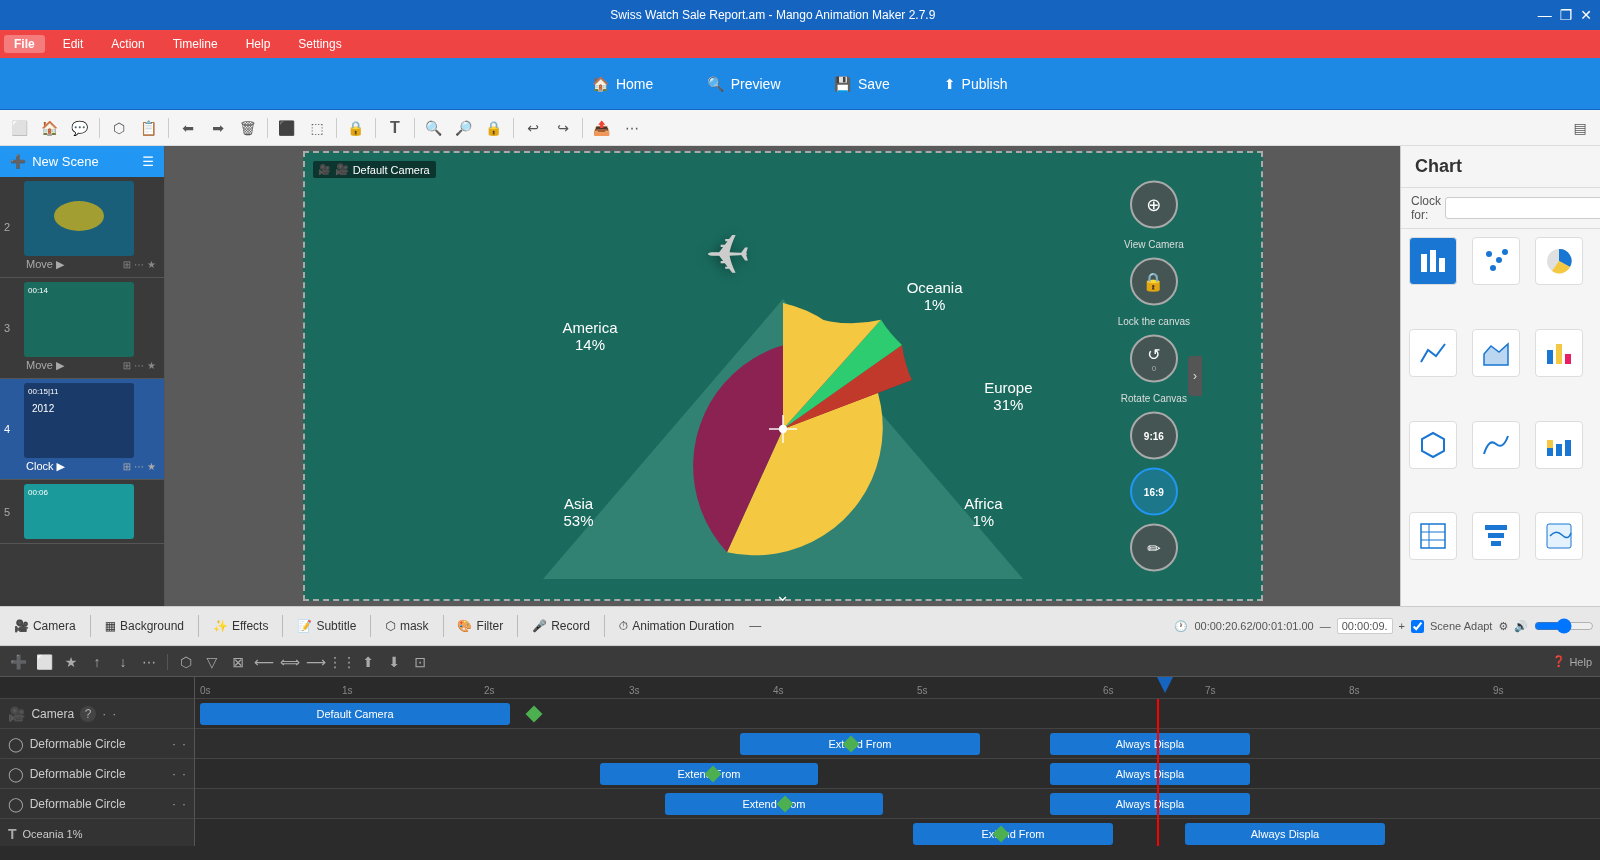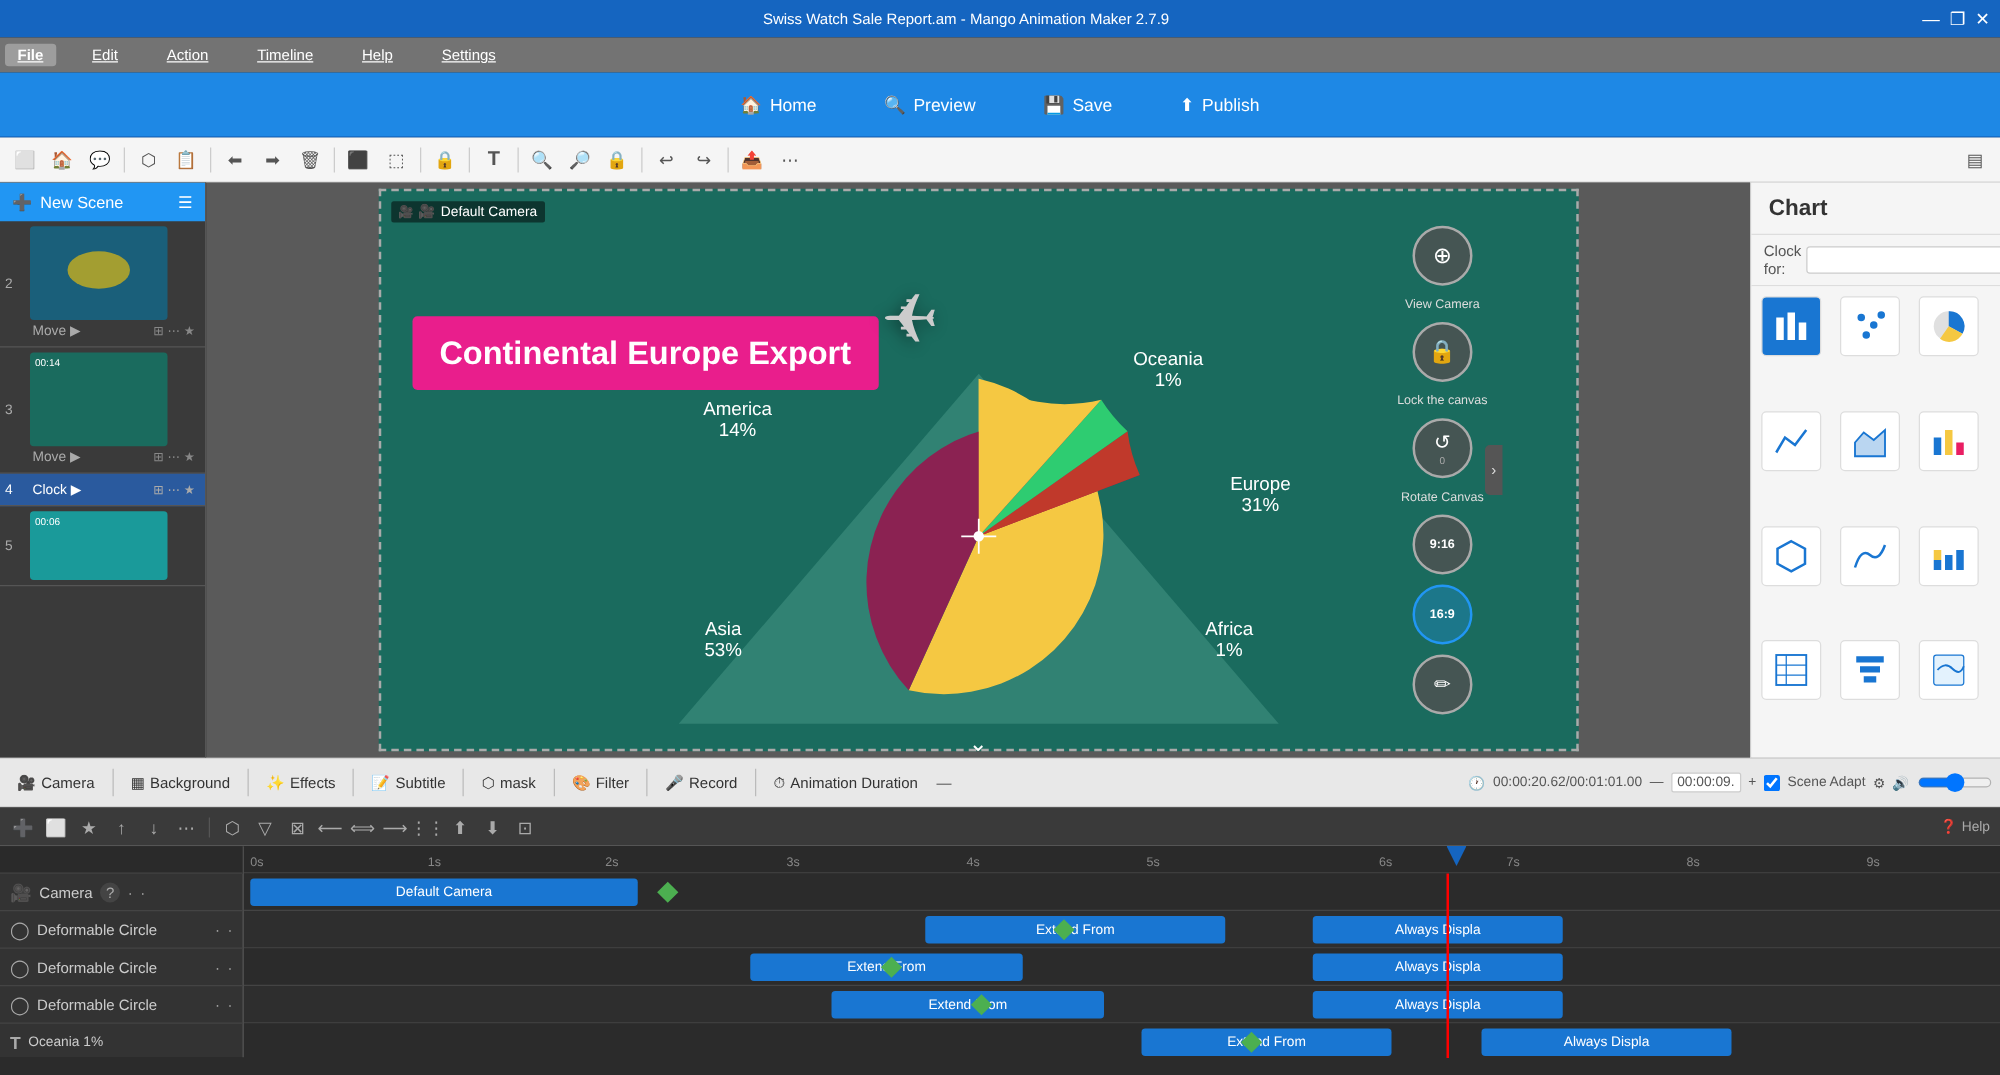--- a/index.html
+++ b/index.html
@@ -13,29 +13,28 @@
       align-items: center;
       justify-content: space-between;
       padding: 0 8px;
       color: white;
       font-size: 12px;
       user-select: none;
     }
 
     
     #menubar {
-      background: #737373;
+      background: #ef4444;
       height: 28px;
       display: flex;
       align-items: center;
       padding: 0 4px;
-      gap: 19px;
+      gap: 8px;
       color: white;
       font-size: 12px;
-      text-decoration: underline;
     }
     #menubar .menu-item {
       padding: 2px 10px;
       cursor: pointer;
       border-radius: 3px;
     }
     #menubar .menu-item.active { background: rgba(255,255,255,0.3); }
 
     
     #navbar {
@@ -397,20 +396,24 @@
         <div style="display:flex;gap:3px;">
           <span style="font-size:10px;color:#888;">⊞</span>
           <span style="font-size:10px;color:#888;">⋯</span>
           <span style="font-size:10px;color:#888;">★</span>
         </div>
       </div>
     </div>
 
     <div class="scene-item" style="background:#2a5a9e;">
       <span class="scene-num" style="color:#fff;">4</span>
+      <div class="scene-thumb" style="background:#1a3a6a;margin-left:20px;width:110px;">
+        <div style="font-size:8px;color:white;position:absolute;top:4px;left:4px;">00:15|11</div>
+        <div style="font-size:10px;color:white;position:absolute;top:20px;left:8px;">2012</div>
+      </div>
       <div style="display:flex;justify-content:space-between;padding:2px 4px 2px 22px;align-items:center;">
         <div style="font-size:11px;color:#fff;">Clock ▶</div>
         <div style="display:flex;gap:3px;">
           <span style="font-size:10px;color:#aaa;">⊞</span>
           <span style="font-size:10px;color:#aaa;">⋯</span>
           <span style="font-size:10px;color:#aaa;">★</span>
         </div>
       </div>
     </div>
 
@@ -423,23 +426,20 @@
   </div>
 
   <div id="canvas-area" style="flex:1;background:#5a5a5a;position:relative;display:flex;align-items:center;justify-content:center;">
     <div id="canvas" style="width:960px;height:450px;background:#1a6b5e;position:relative;border:2px dashed #aaa;">
 
       <div class="canvas-label">
         <span>🎥</span>
         <span>Default Camera</span>
       </div>
 
-      <div class="title-banner">
-        <span>Continental Europe Export</span>
-      </div>
 
       <div style="position:absolute;top:70px;left:400px;font-size:55px;transform:scaleX(-1);filter:drop-shadow(2px 2px 6px rgba(0,0,0,0.4));">✈</div>
 
       <div style="position:absolute;bottom:20px;left:50%;transform:translateX(-50%);width:560px;height:340px;">
 
         <div style="position:absolute;bottom:0;left:50%;transform:translateX(-50%);width:0;height:0;border-left:240px solid transparent;border-right:240px solid transparent;border-bottom:280px solid rgba(120,200,180,0.25);"></div>
 
         <svg width="280" height="280" style="position:absolute;bottom:10px;left:50%;transform:translateX(-50%);" viewBox="0 0 200 200">
 
           <path d="M100,100 L100,10 A90,90 0 1,1 60,188 Z" fill="#f5c842"></path>

